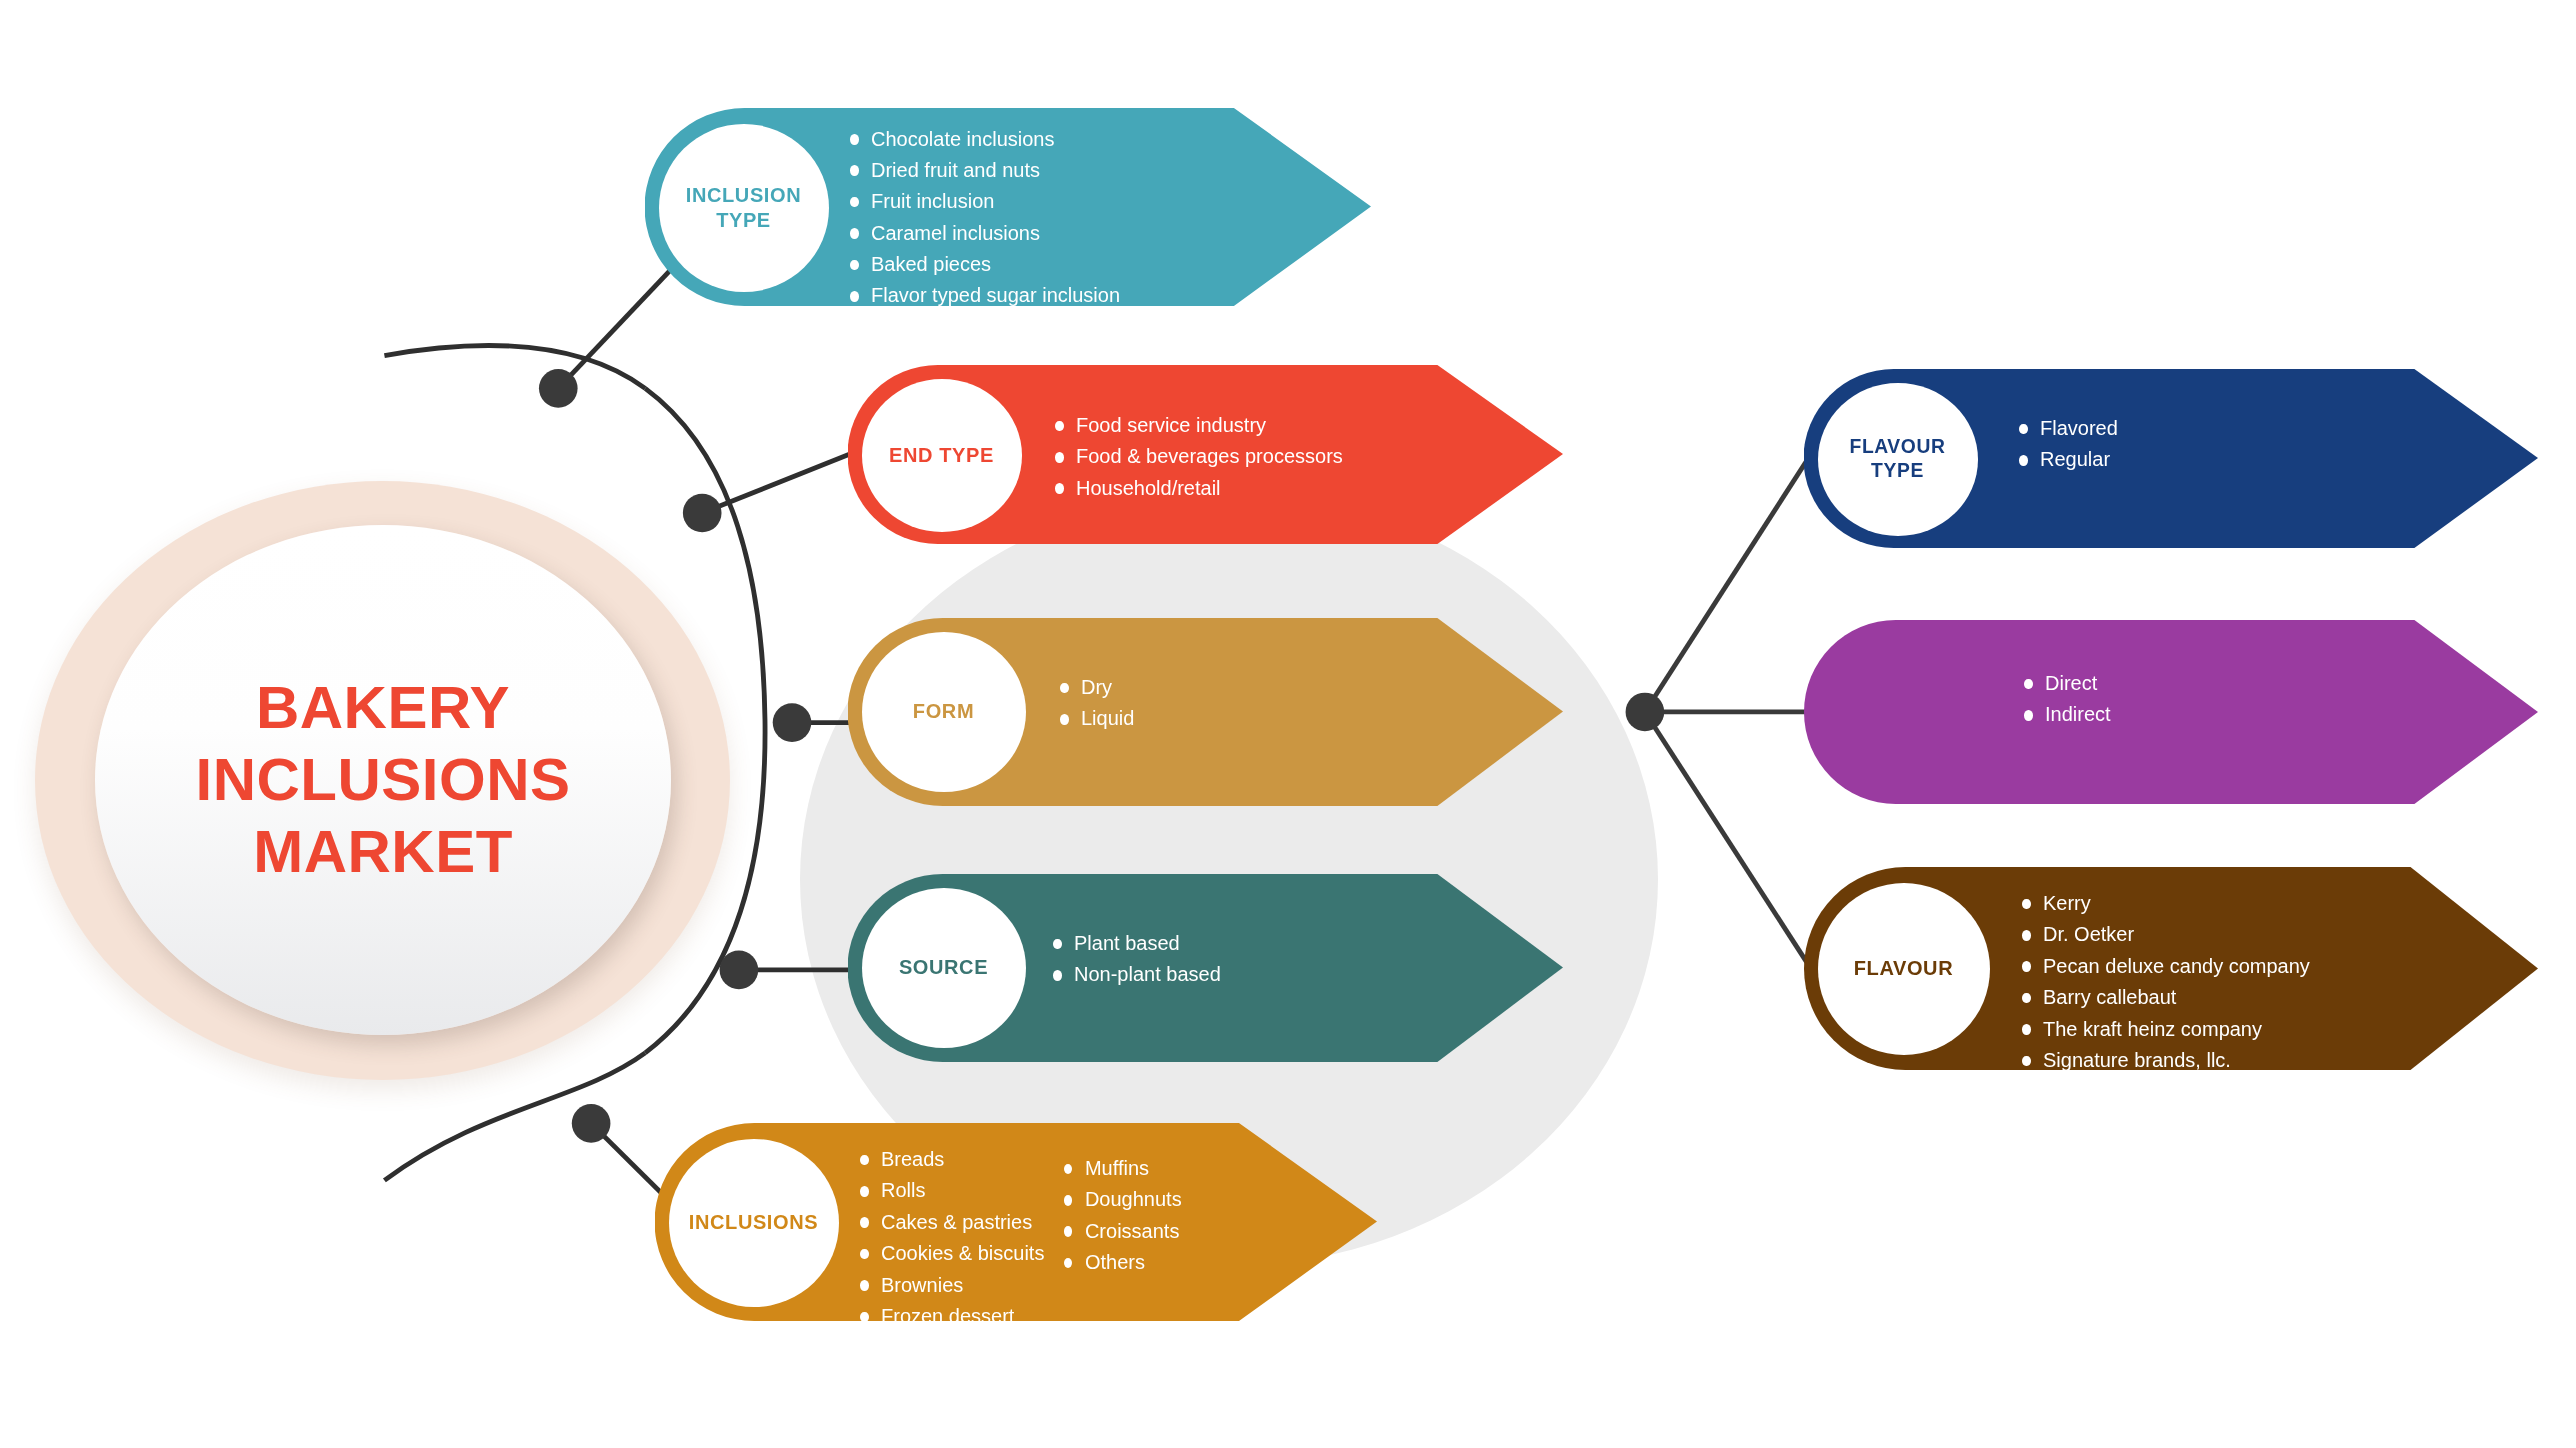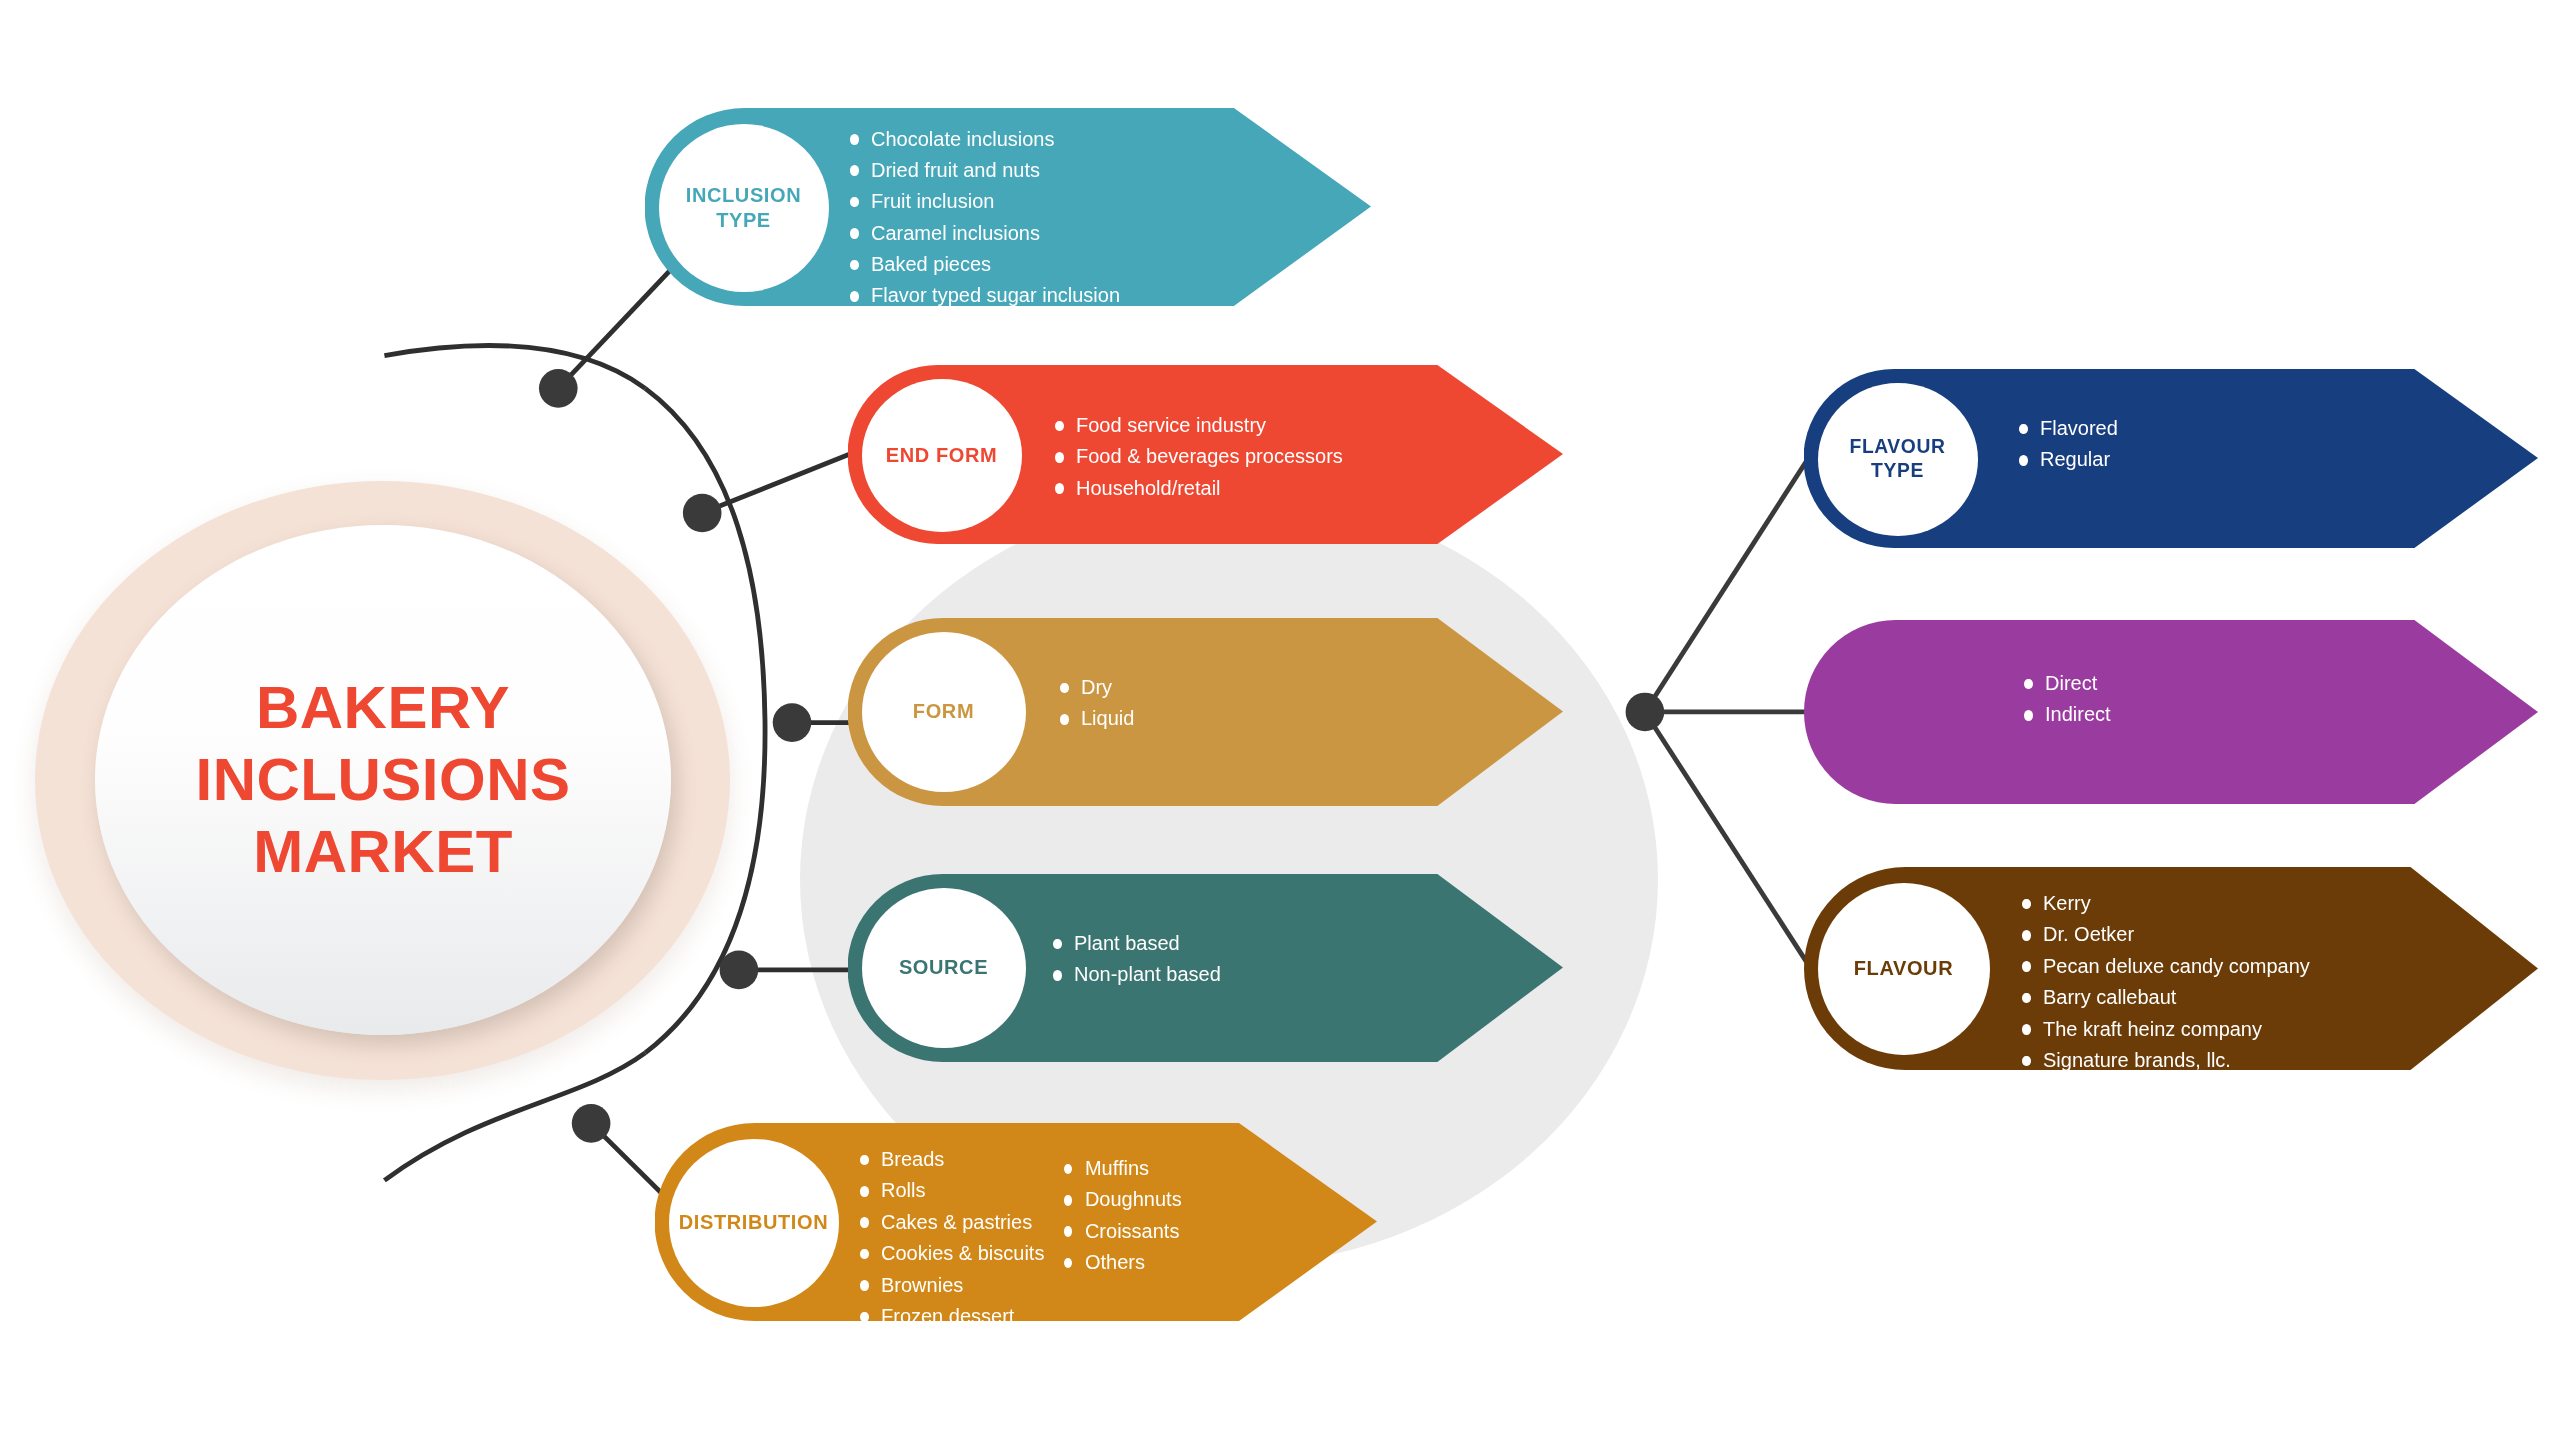--- a/index.html
+++ b/index.html
@@ -189,21 +189,21 @@
       </div>
     </div>
   </div>
 
   <div class="seg" style="left:848px; top:365px; width:715px; height:179px;">
     <svg class="seg-shape" viewBox="0 0 740 185" preserveAspectRatio="none">
       <path d="M 93,0 L 610,0 L 740,92 L 610,185 L 93,185
                A 93,92 0 0 1 93,0 Z" fill="#ee4732"></path>
     </svg>
     <div class="seg-circle" style="left:13.5px; top:13.5px; width:160px; height:153px;">
-      <div class="seg-label" style="color:#ee4732;">END FORM</div>
+      <div class="seg-label" style="color:#ee4732;">END TYPE</div>
     </div>
     <div class="seg-lists" style="left:203px; top:45px;">
       <div class="seg-col">
         <div class="seg-item">Food service industry</div>
         <div class="seg-item">Food &amp; beverages processors</div>
         <div class="seg-item">Household/retail</div>
       </div>
     </div>
   </div>
 
@@ -238,21 +238,21 @@
       </div>
     </div>
   </div>
 
   <div class="seg" style="left:655px; top:1123px; width:722px; height:198px;">
     <svg class="seg-shape" viewBox="0 0 748 205" preserveAspectRatio="none">
       <path d="M 103,0 L 605,0 L 748,102 L 605,205 L 103,205
                A 103,102 0 0 1 103,0 Z" fill="#d18818"></path>
     </svg>
     <div class="seg-circle" style="left:13.5px; top:15.5px; width:170px; height:168px;">
-      <div class="seg-label" style="color:#d18818;">DISTRIBUTION</div>
+      <div class="seg-label" style="color:#d18818;">INCLUSIONS</div>
     </div>
     <div class="seg-lists" style="left:201px; top:21px;">
       <div class="seg-col" style="margin-right:15.5px;">
         <div class="seg-item">Breads</div>
         <div class="seg-item">Rolls</div>
         <div class="seg-item">Cakes &amp; pastries</div>
         <div class="seg-item">Cookies &amp; biscuits</div>
         <div class="seg-item">Brownies</div>
         <div class="seg-item">Frozen dessert</div>
       </div>

